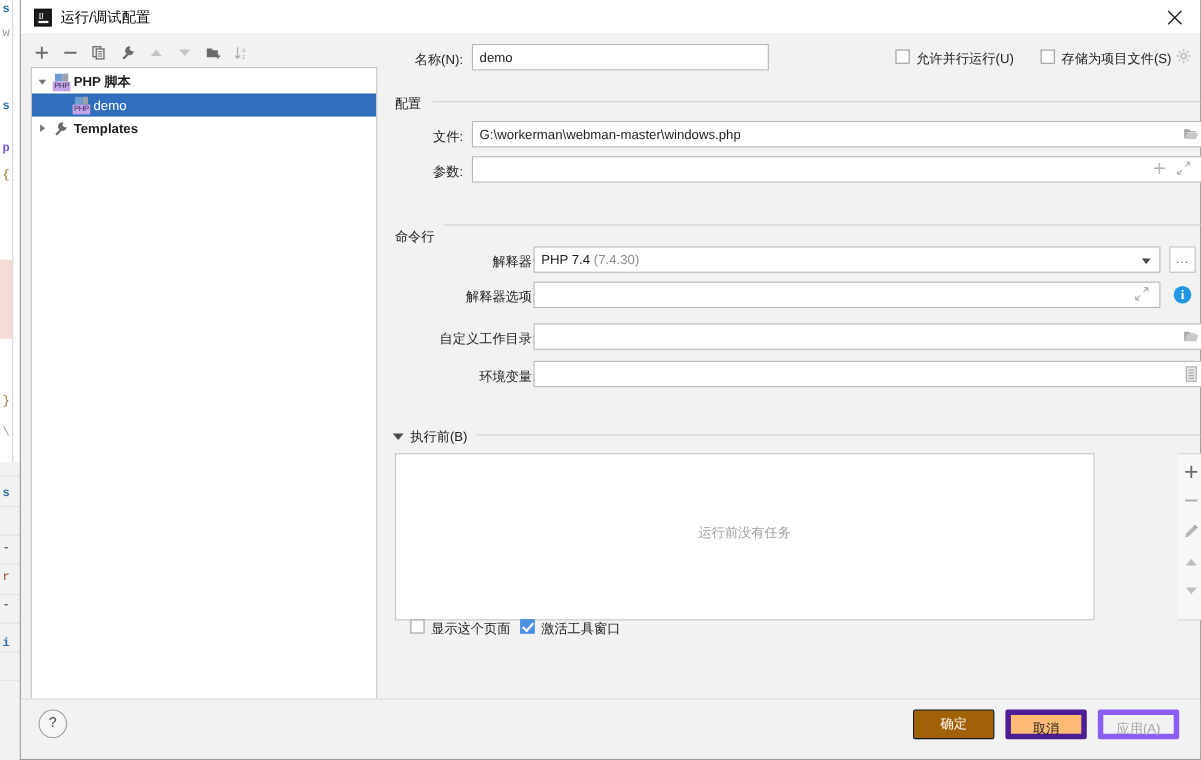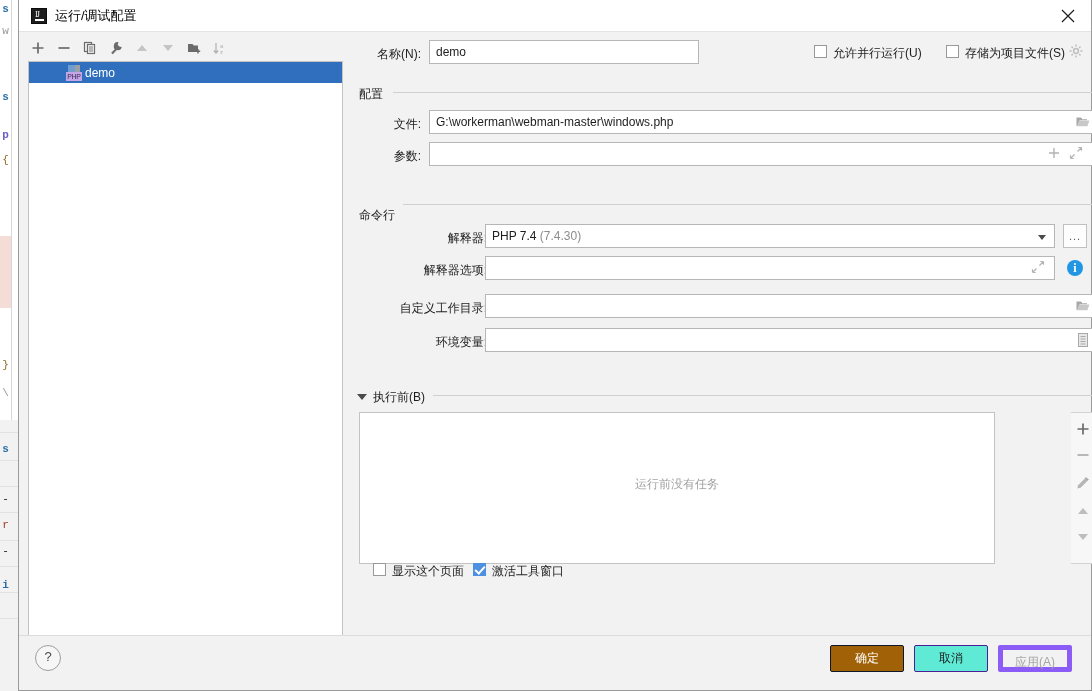--- a/index.html
+++ b/index.html
@@ -374,22 +374,22 @@
     background: #f6f6f6;
   }
   .btn {
     position: absolute;
     top: 9px;
     height: 27px;
     box-sizing: border-box;
     font-size: 12px;
     text-align: center;
     line-height: 25px;
-    border: 1px solid #4c1d95;
-    background: #5eead4;
+    border: 5px solid #4c1d95;
+    background: #fdba74;
     color: #1d1d1d;
     border-radius: 2px;
   }
   .btn.primary {
     background: #a16207;
     border: 1px solid #0f172a;
     color: #ffffff;
   }
   .btn.disabled {
     background: #f2f2f2;
@@ -499,34 +499,63 @@
         <svg width="14" height="14" viewBox="0 0 14 14">
           <path d="M3 2 V11.5 M0.8 9.5 L3 12 L5.2 9.5" stroke="#b0b0b0" stroke-width="1.2" fill="none"></path>
           <text x="7" y="6.5" font-size="6" fill="#b0b0b0" font-family="sans-serif">a</text>
           <text x="7" y="13" font-size="6" fill="#b0b0b0" font-family="sans-serif">z</text>
         </svg>
       </div>
     </div>
 
     <div class="tree-panel">
 
+      <div class="tree-row" style="margin-top:2px;">
+        <div class="tree-arrow">
+          <svg width="9" height="9" viewBox="0 0 9 9">
+              <path d="M1 2.5 L8 2.5 L4.5 7 Z" fill="#787878"></path>
+            </svg>
+        </div>
+        <div class="tree-icon">
+          <div class="php-icon">
+              <div class="doc"></div>
+              <div class="doc2"></div>
+              <div class="tag">PHP</div>
+            </div>
+        </div>
+        <div class="tree-label bold">PHP 脚本</div>
+      </div>
 
       <div class="tree-row selected">
         <div class="tree-indent"></div>
         <div class="tree-arrow"></div>
         <div class="tree-icon">
           <div class="php-icon">
               <div class="doc"></div>
               <div class="doc2"></div>
               <div class="tag">PHP</div>
             </div>
         </div>
         <div class="tree-label">demo</div>
       </div>
 
+      <div class="tree-row">
+        <div class="tree-arrow">
+          <svg width="9" height="9" viewBox="0 0 9 9">
+              <path d="M2.5 1 L2.5 8 L7 4.5 Z" fill="#787878"></path>
+            </svg>
+        </div>
+        <div class="tree-icon">
+          <svg class="wrench-icon" width="14" height="14" viewBox="0 0 14 14">
+            <path d="M9.5 1.2 a4 4 0 1 0 3.2 4.7 l-2.4 -0.5 -1.6 -1.6 z" fill="#6b6b6b"></path>
+            <path d="M7.6 6.4 L2.2 11.8 L3.8 13.2 L9 7.8 z" fill="#6b6b6b"></path>
+          </svg>
+        </div>
+        <div class="tree-label bold">Templates</div>
+      </div>
 
     </div>
 
     <div class="form">
 
       <div class="fld-label" style="left:14px; top:15px; width:62px;">名称(N):</div>
       <div class="textfield" style="left:84px; top:9px; width:270px;">
         <div class="val">demo</div>
       </div>
       <div class="checkbox" style="left:469px; top:14px;"></div>

